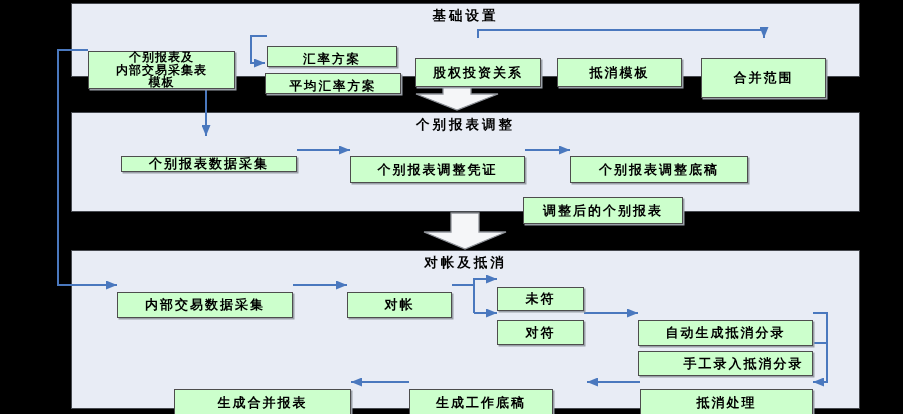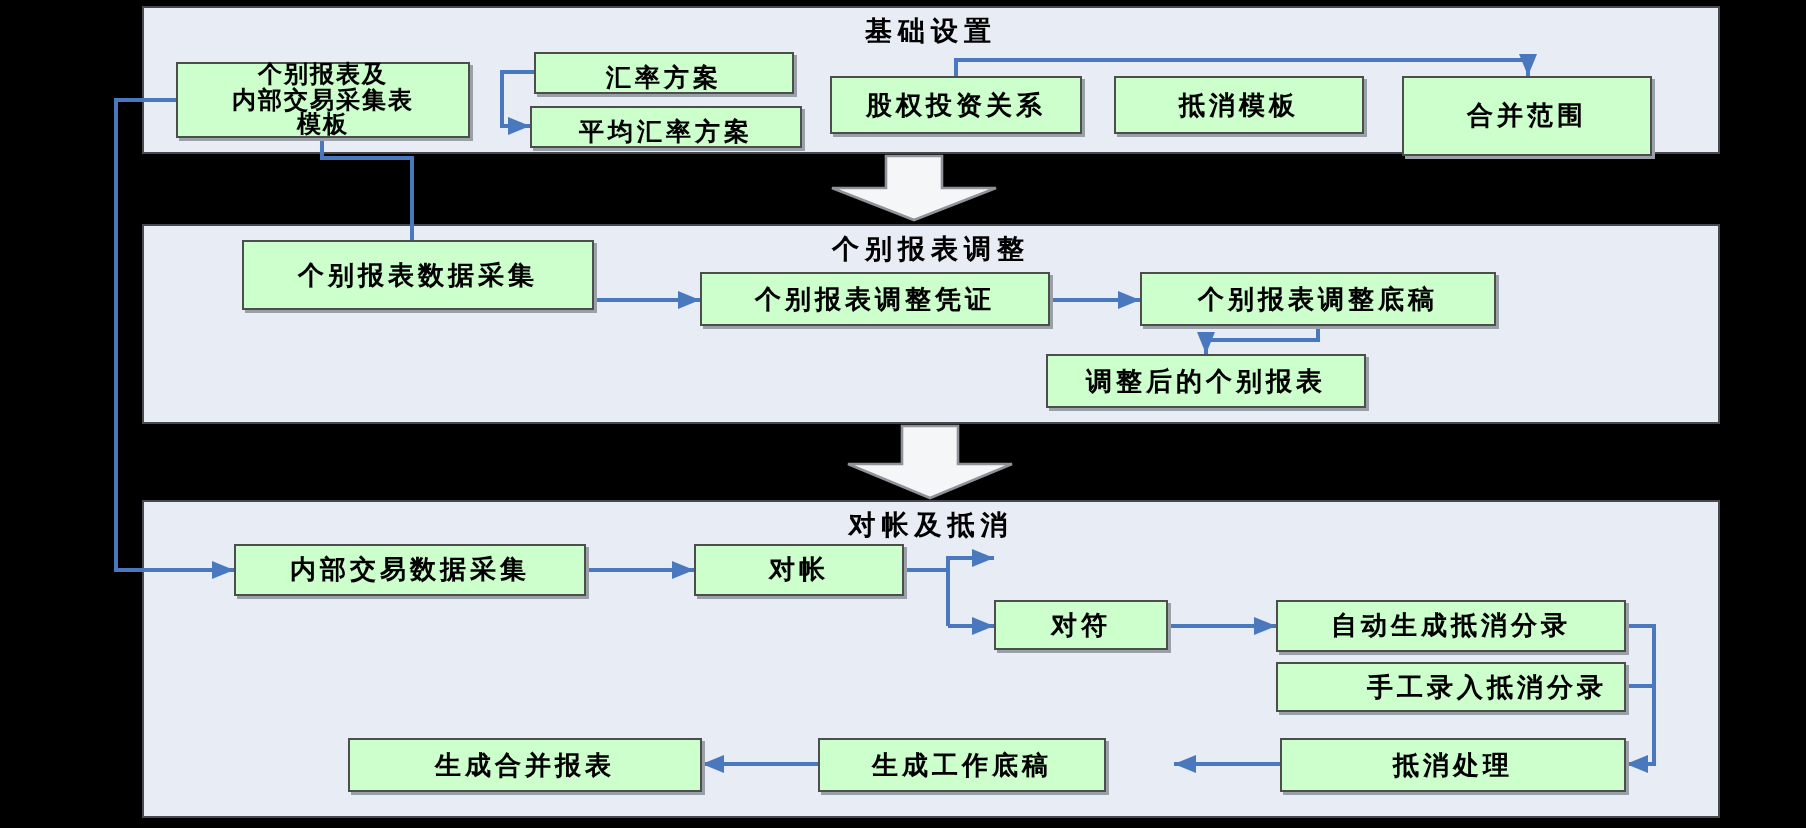--- a/index.html
+++ b/index.html
@@ -24,21 +24,21 @@
   .wires{position:absolute;left:0;top:0;width:903px;height:414px;z-index:2;}
   .wire{stroke:var(--wire);stroke-width:2;fill:none;}
   .wirehead{fill:var(--wire);}
   .blockarrow{fill:var(--block-arrow-fill);stroke:var(--block-arrow-border);stroke-width:1.3;}
   .node{
     position:absolute;z-index:3;box-sizing:border-box;
     background:var(--box-bg);border:1.5px solid var(--box-border);
     box-shadow:1.5px 1.5px 0 var(--box-shadow);
     display:flex;align-items:center;justify-content:center;
     font-size:13px;font-weight:bold;letter-spacing:2px;line-height:1.05;
-    text-align:center;white-space:pre-line;color:var(--text);
+    text-align:center;white-space:pre-line;color:var(--text);margin-top:20px;
   }
   .node.small{font-size:12.5px;align-items:flex-end;}
   .node.multiline{font-size:12px;letter-spacing:1px;line-height:12.5px;}
 </style>
 </head>
 <body>
 
 <div class="stage">
 
   <div class="panel" style="top:3px;height:74px;">
@@ -87,33 +87,35 @@
     <span>汇率方案</span></div>
   <div class="node small" style="left:265px;top:53px;width:136px;height:21px;">
     <span>平均汇率方案</span></div>
   <div class="node" style="left:415px;top:38px;width:126px;height:29px;">
     <span>股权投资关系</span></div>
   <div class="node" style="left:557px;top:38px;width:125px;height:29px;">
     <span>抵消模板</span></div>
   <div class="node" style="left:701px;top:38px;width:125px;height:40px;">
     <span>合并范围</span></div>
 
-  <div class="node" style="left:121px;top:120px;width:176px;height:35px;">
+  <div class="node" style="left:121px;top:136px;width:176px;height:16px;">
     <span>个别报表数据采集</span></div>
   <div class="node" style="left:350px;top:136px;width:175px;height:27px;">
     <span>个别报表调整凭证</span></div>
   <div class="node" style="left:570px;top:136px;width:178px;height:27px;">
     <span>个别报表调整底稿</span></div>
   <div class="node" style="left:523px;top:177px;width:160px;height:27px;">
     <span>调整后的个别报表</span></div>
 
   <div class="node" style="left:117px;top:272px;width:176px;height:26px;">
     <span>内部交易数据采集</span></div>
   <div class="node" style="left:347px;top:272px;width:105px;height:26px;">
     <span>对帐</span></div>
+  <div class="node" style="left:497px;top:267px;width:87px;height:24px;">
+    <span>未符</span></div>
   <div class="node" style="left:497px;top:300px;width:87px;height:25px;">
     <span>对符</span></div>
   <div class="node" style="left:638px;top:300px;width:175px;height:26px;">
     <span>自动生成抵消分录</span></div>
   <div class="node" style="left:638px;top:331px;width:175px;height:25px;padding-left:36px;">
     <span>手工录入抵消分录</span></div>
   <div class="node" style="left:640px;top:369px;width:173px;height:27px;">
     <span>抵消处理</span></div>
   <div class="node" style="left:409px;top:369px;width:144px;height:27px;">
     <span>生成工作底稿</span></div>

